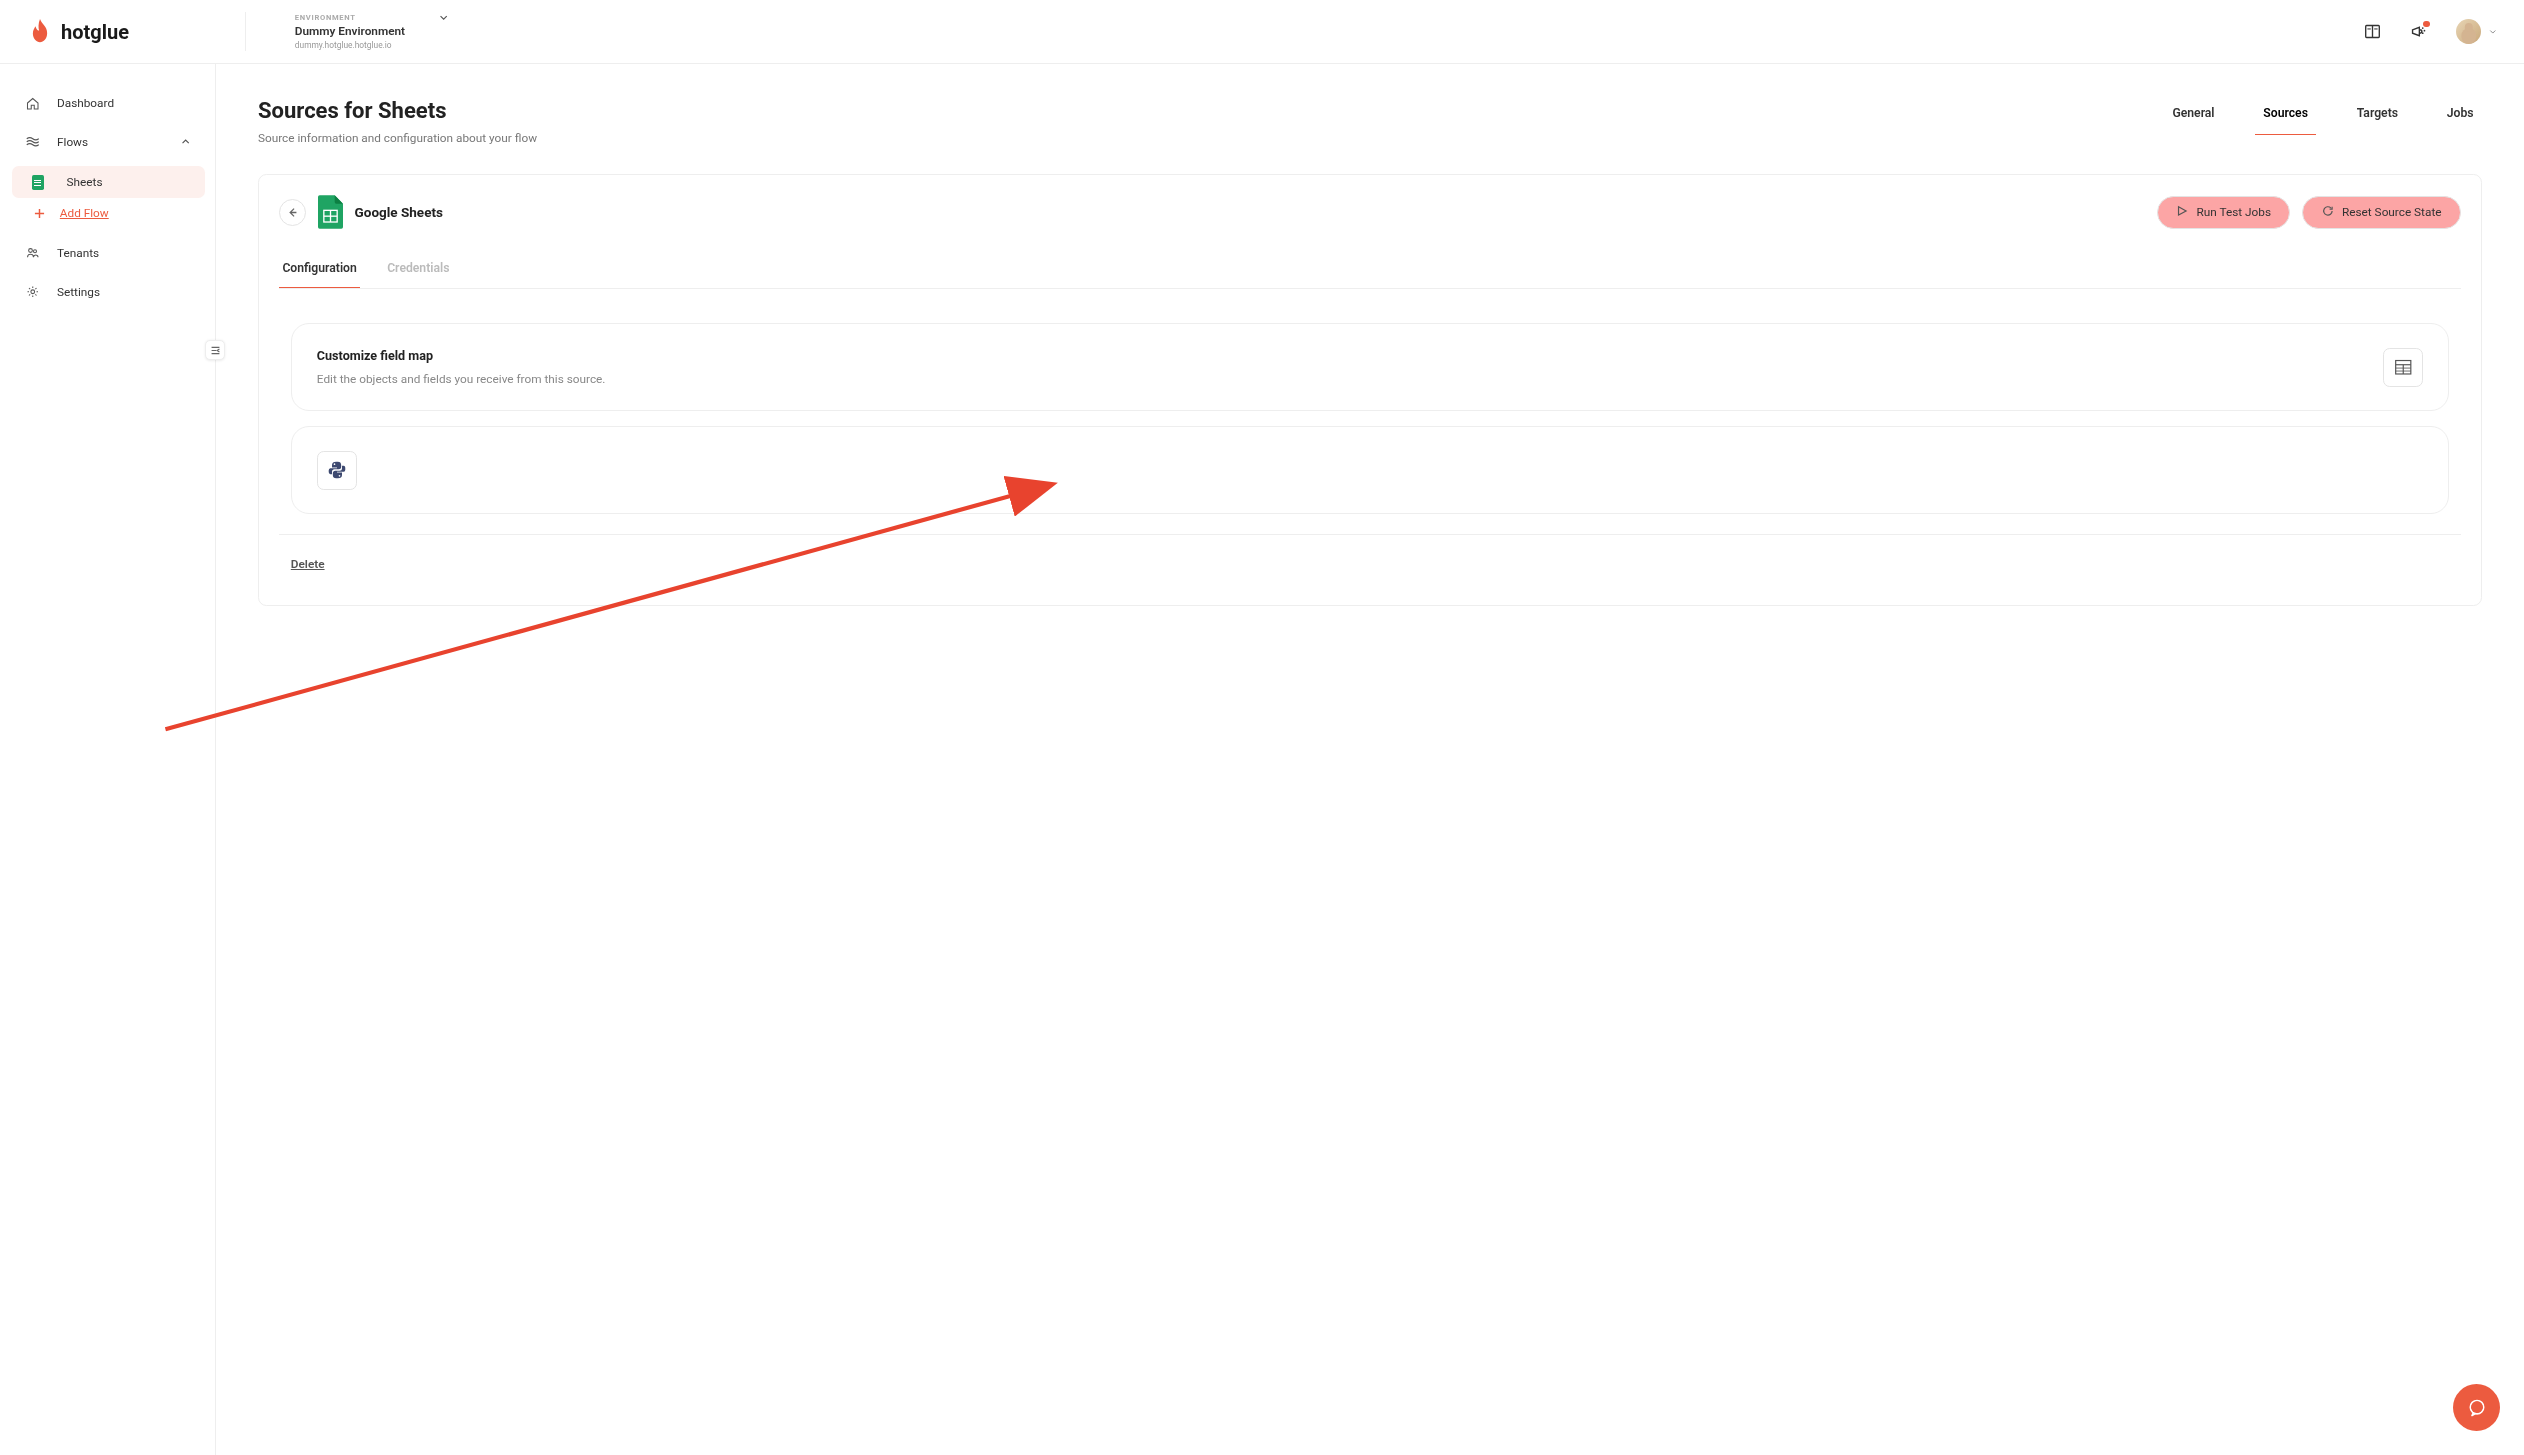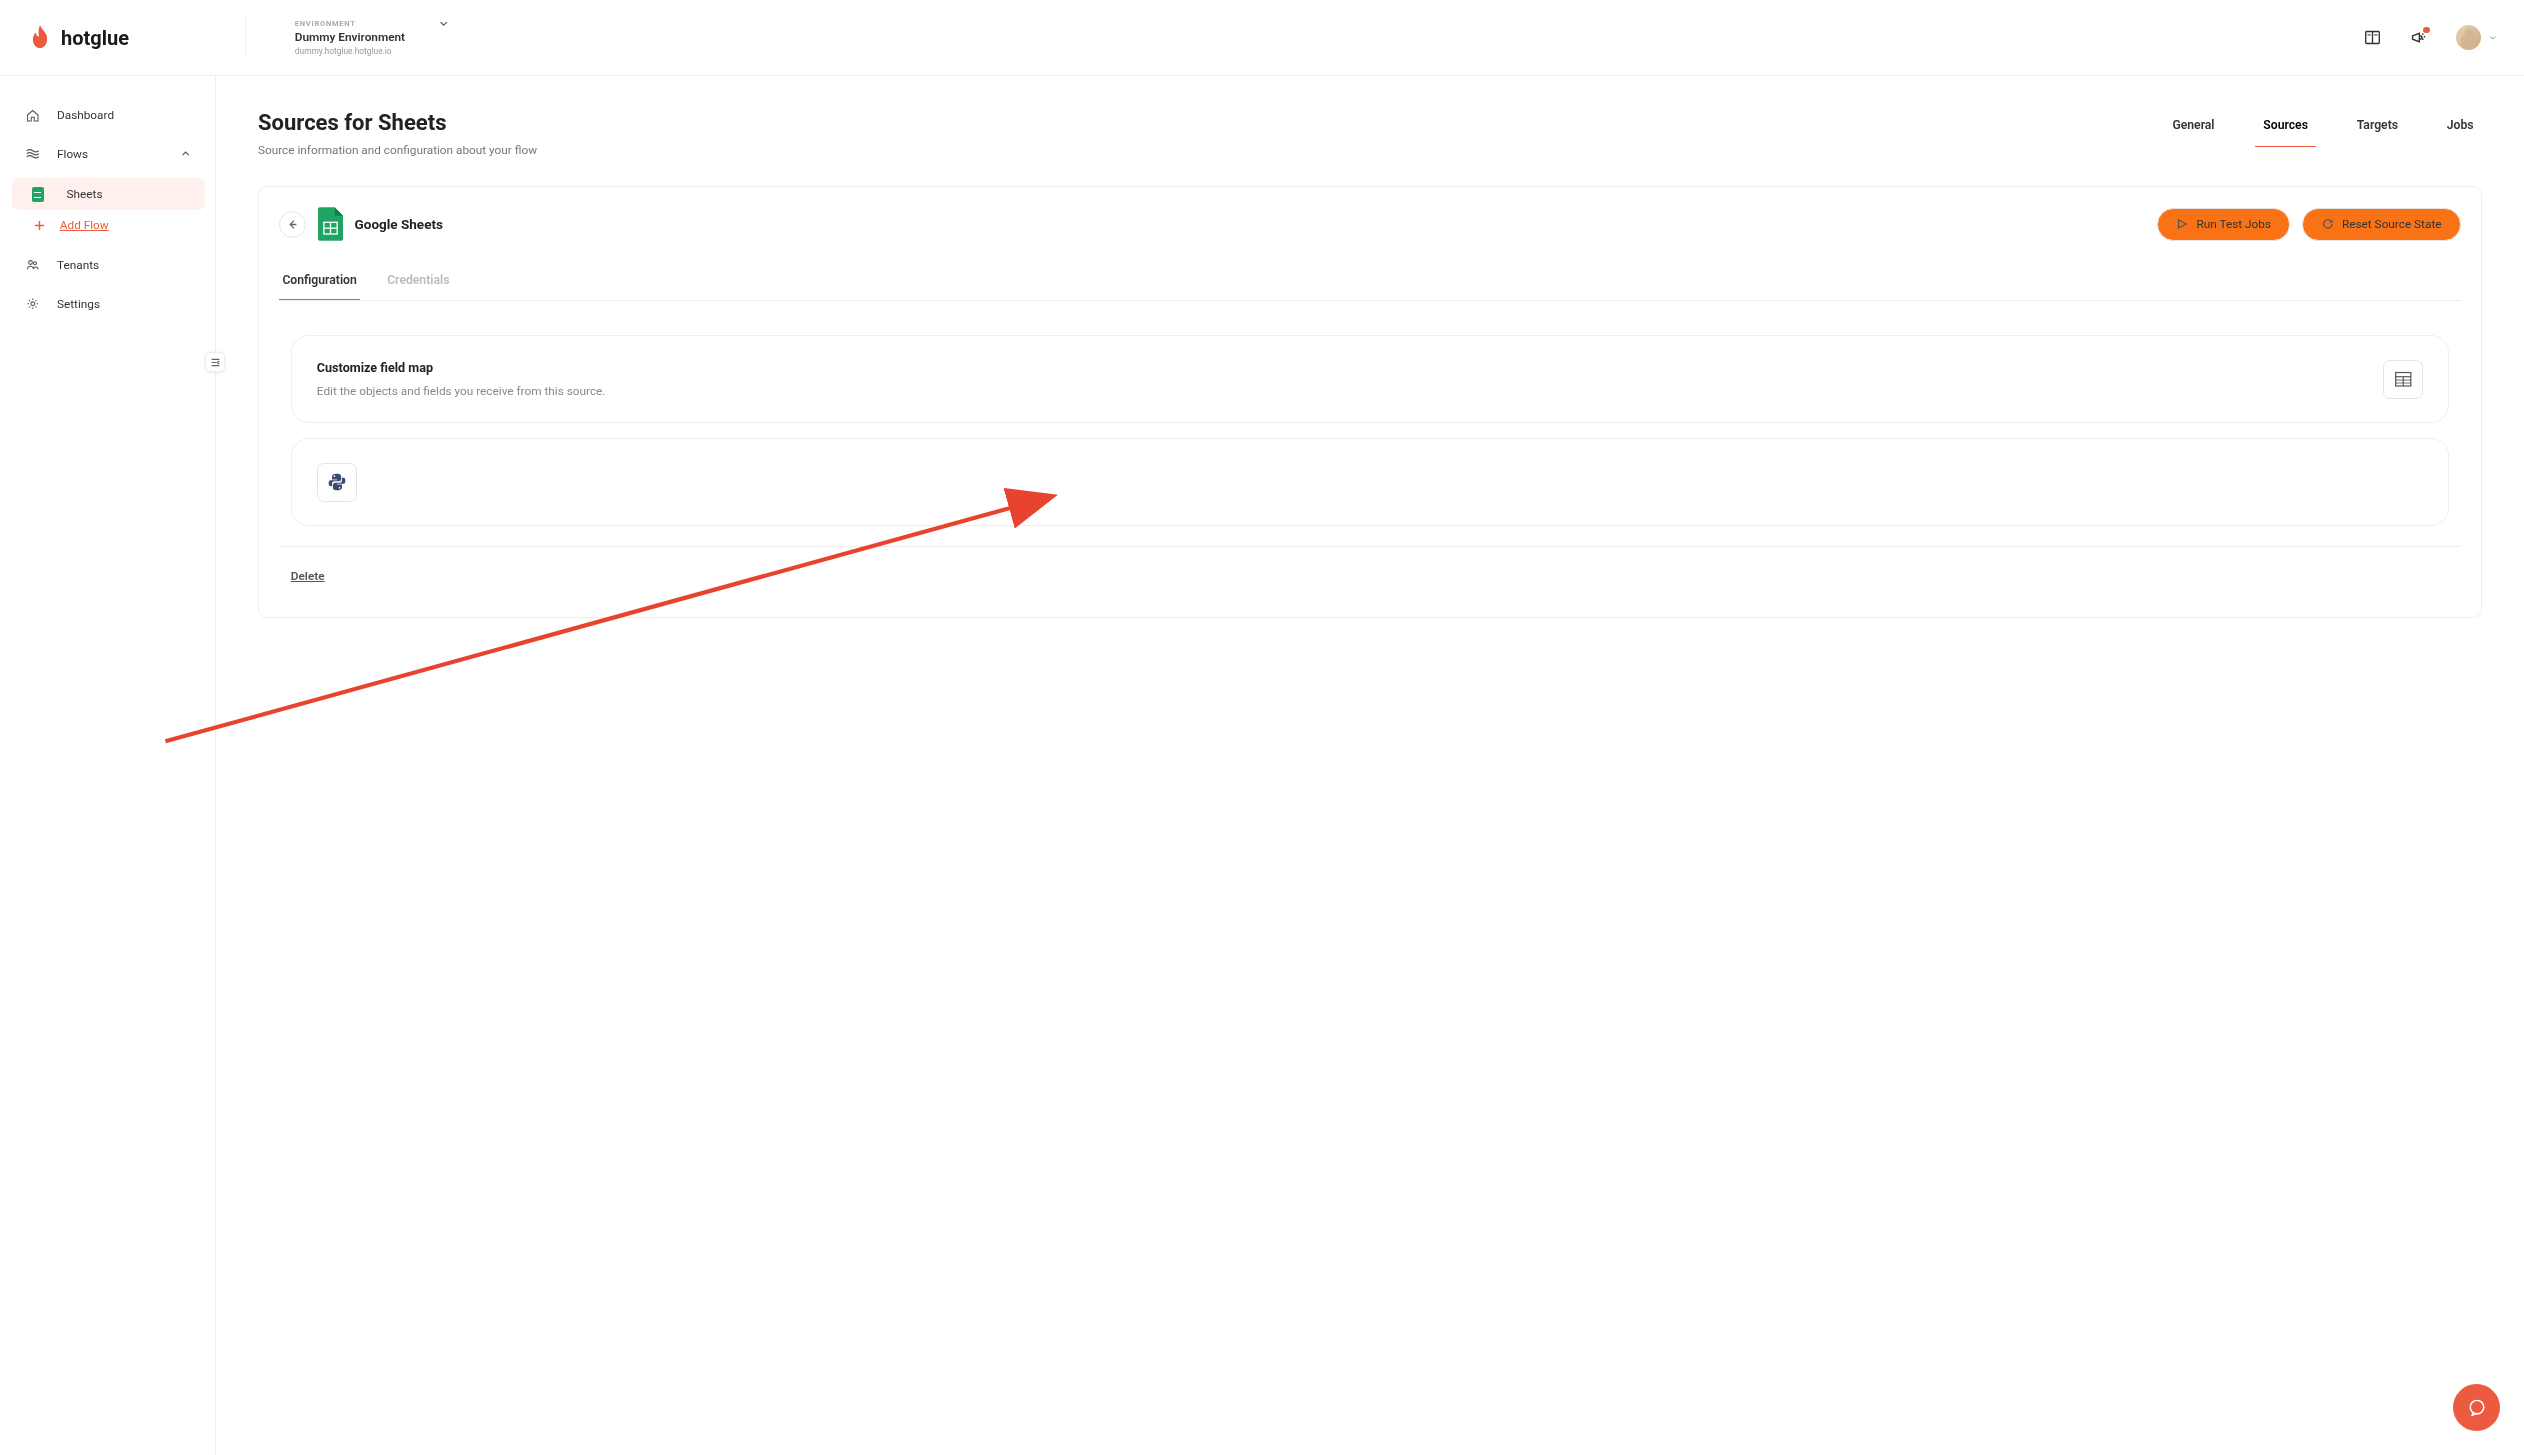--- a/index.html
+++ b/index.html
@@ -14,21 +14,21 @@
 }
 .app {
   display: flex;
   flex-direction: column;
   min-height: 100vh;
 }
 
 .topbar {
   display: flex;
   align-items: center;
-  height: 76px;
+  height: 64px;
   border-bottom: 0.8px solid #eee;
   padding: 0 17px 0 29px;
   gap: 29px;
 }
 .logo-area {
   display: flex;
   align-items: center;
   gap: 10px;
   width: 187px;
 }
@@ -296,28 +296,27 @@
   font-size: 13.5px;
   font-weight: 700;
   color: #222;
 }
 .card-header-right {
   display: flex;
   gap: 11.8px;
 }
 .pill-btn {
   display: flex;
-  align-items: center;
   gap: 8.4px;
   padding: 8.4px 18.5px;
   border-radius: 842px;
   border: 0.8px solid #e4e4e4;
   font-size: 11.8px;
   color: #333;
-  background: #f97316;
+  background: #fca5a5;
   cursor: pointer;
 }
 .pill-btn svg {
   width: 11.8px;
   height: 11.8px;
 }
 .inner-tabs {
   display: flex;
   gap: 23.6px;
   border-bottom: 0.8px solid #eee;

